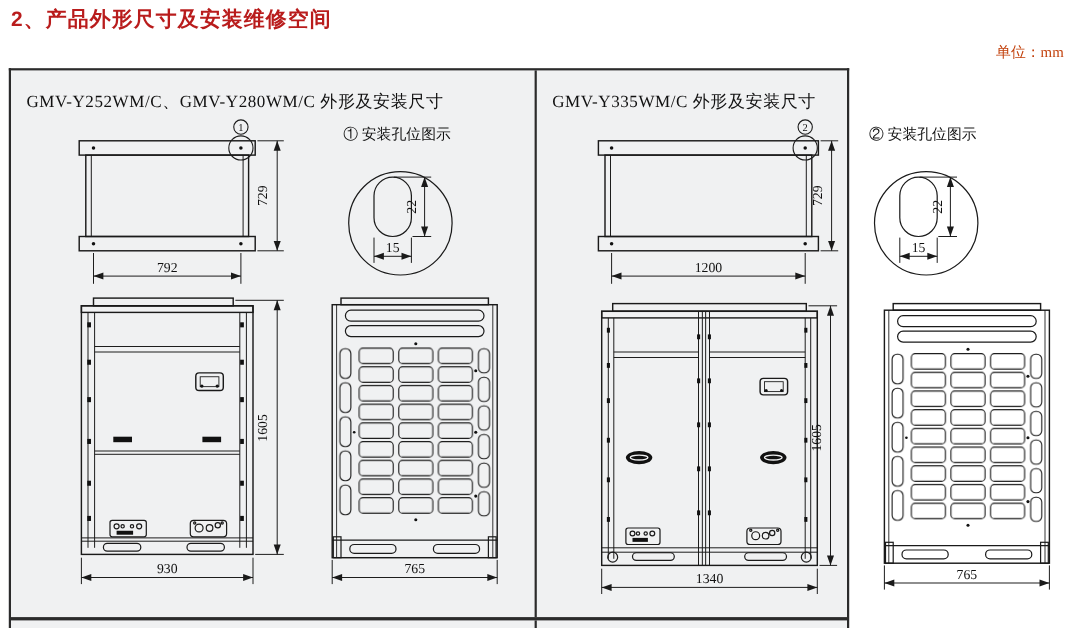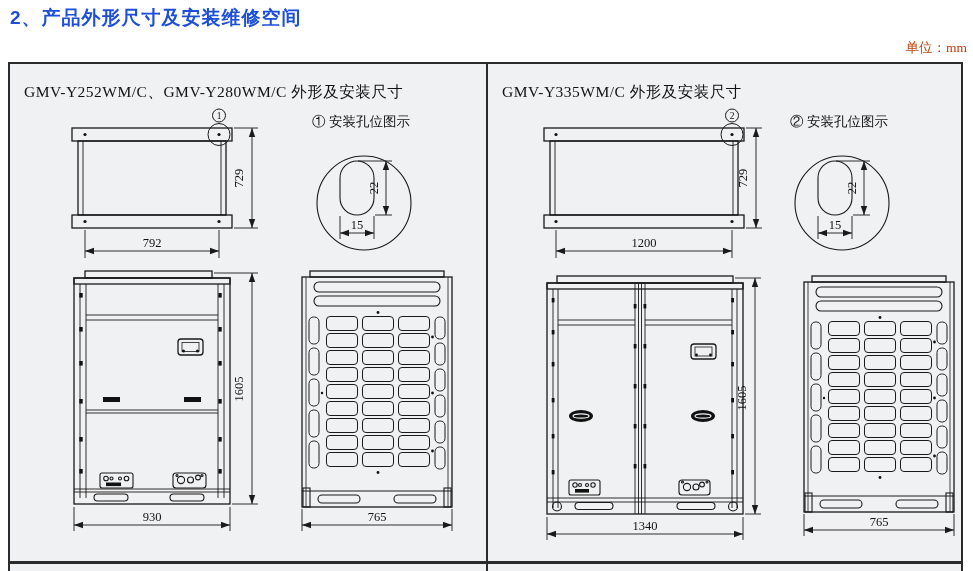--- a/index.html
+++ b/index.html
@@ -2,28 +2,28 @@
 <html><head>
 <meta charset="utf-8">
 <style>
   html,body { margin:0; padding:0; }
   body {
     width:973px; height:571px; position:relative; overflow:hidden;
     background:#ffffff; font-family:"Liberation Sans", sans-serif; color:#111;
   }
   .doc-title {
     position:absolute; left:10px; top:5px;
-    font-size:19px; font-weight:bold; letter-spacing:1px; color:#1d4ed8;
+    font-size:19px; font-weight:bold; letter-spacing:1px; color:#b91c1c;
   }
   .unit-label {
     position:absolute; right:6px; top:39px;
     font-family:"Liberation Serif", serif; font-size:13.5px; color:#c2410c;
   }
   .board {
-    position:absolute; left:8px; top:62px; width:955px; height:509px;
+    position:absolute; left:8px; top:62px; width:764px; height:509px;
     box-sizing:border-box; border:2px solid #2b2b2b; border-bottom:0;
     background:#f0f1f2;
   }
   .main-row { position:absolute; left:0; top:0; width:100%; height:497px; display:flex; }
   .panel { position:relative; height:100%; box-sizing:border-box; }
   .panel.p-left { width:478px; border-right:2px solid #2b2b2b; }
   .panel.p-right { flex:1;border-radius:28px; }
   .bottom-row {
     position:absolute; left:0; top:497px; width:100%; height:10px;
     border-top:3px solid #2b2b2b; box-sizing:border-box; display:flex;

